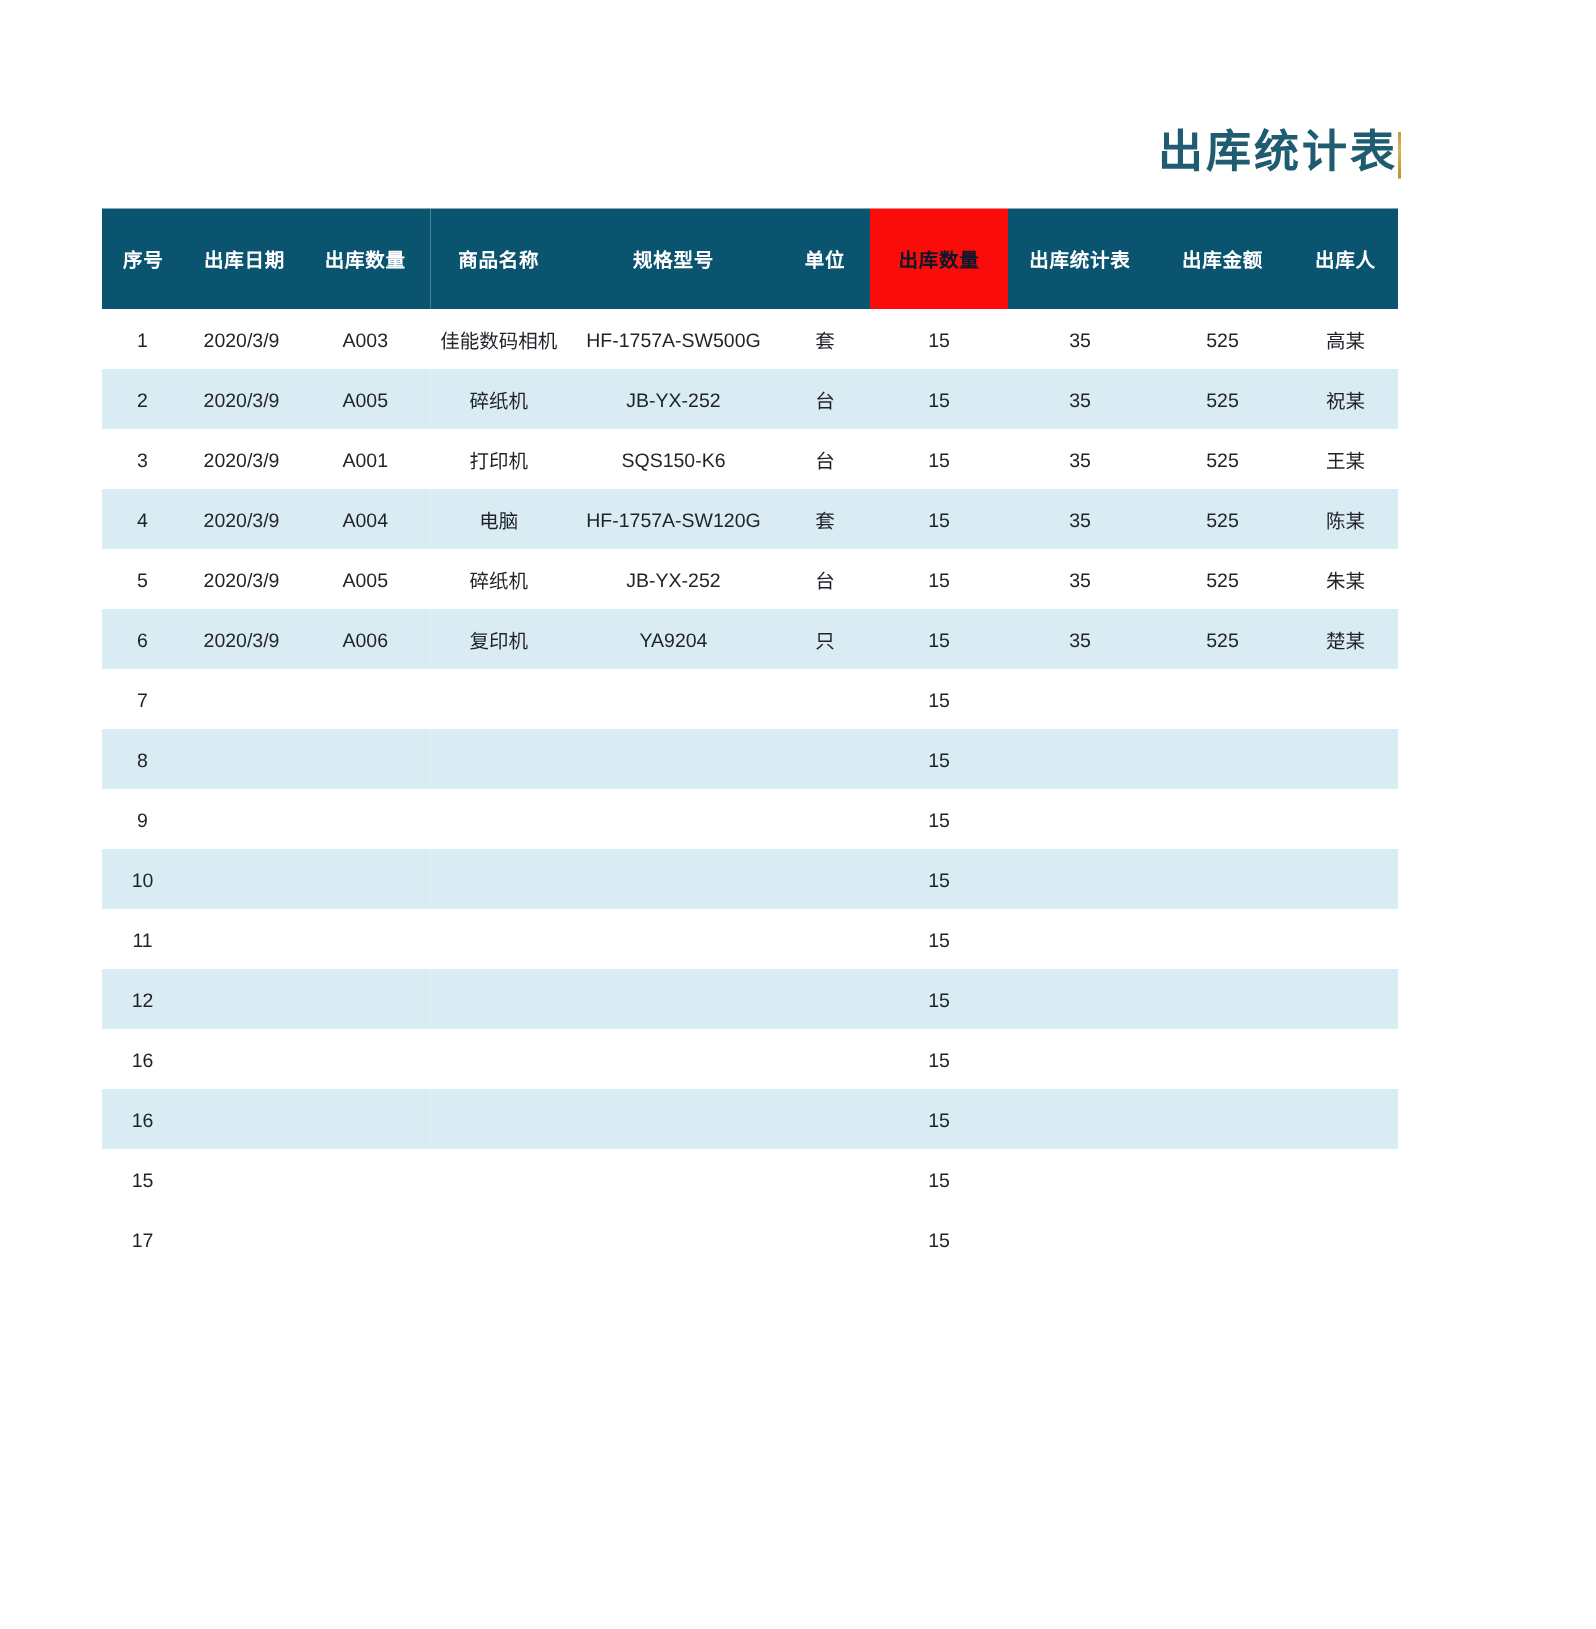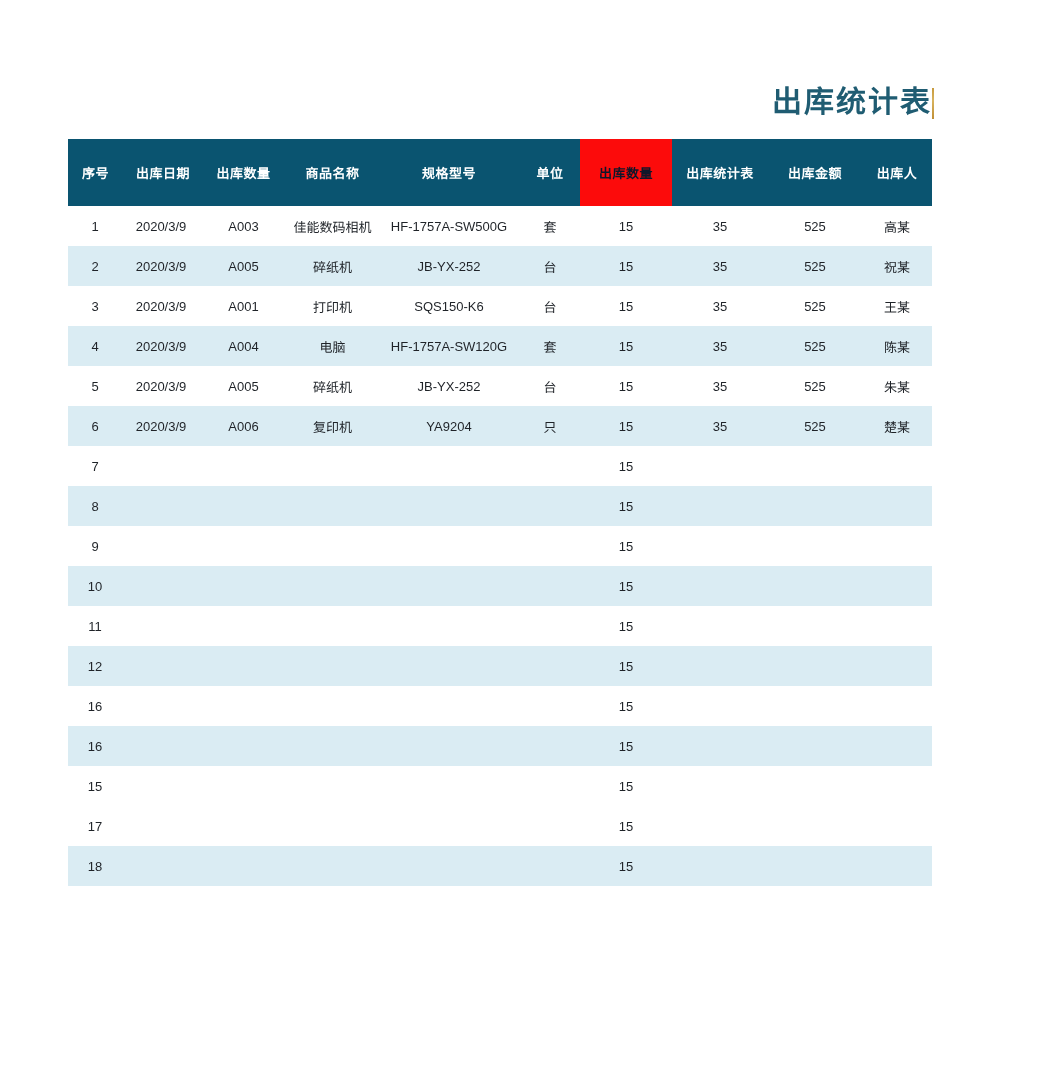--- a/index.html
+++ b/index.html
@@ -321,26 +321,14 @@
         <td class="col-date"></td>
         <td class="col-code"></td>
         <td class="col-name"></td>
         <td class="col-spec"></td>
         <td class="col-unit"></td>
         <td class="col-qty">15</td>
         <td class="col-price"></td>
         <td class="col-amount"></td>
         <td class="col-person"></td>
       </tr>
-      <tr class="even">
-        <td class="col-idx">18</td>
-        <td class="col-date"></td>
-        <td class="col-code"></td>
-        <td class="col-name"></td>
-        <td class="col-spec"></td>
-        <td class="col-unit"></td>
-        <td class="col-qty">15</td>
-        <td class="col-price"></td>
-        <td class="col-amount"></td>
-        <td class="col-person"></td>
-      </tr>
     </tbody>
 </table>
 
 </body></html>

